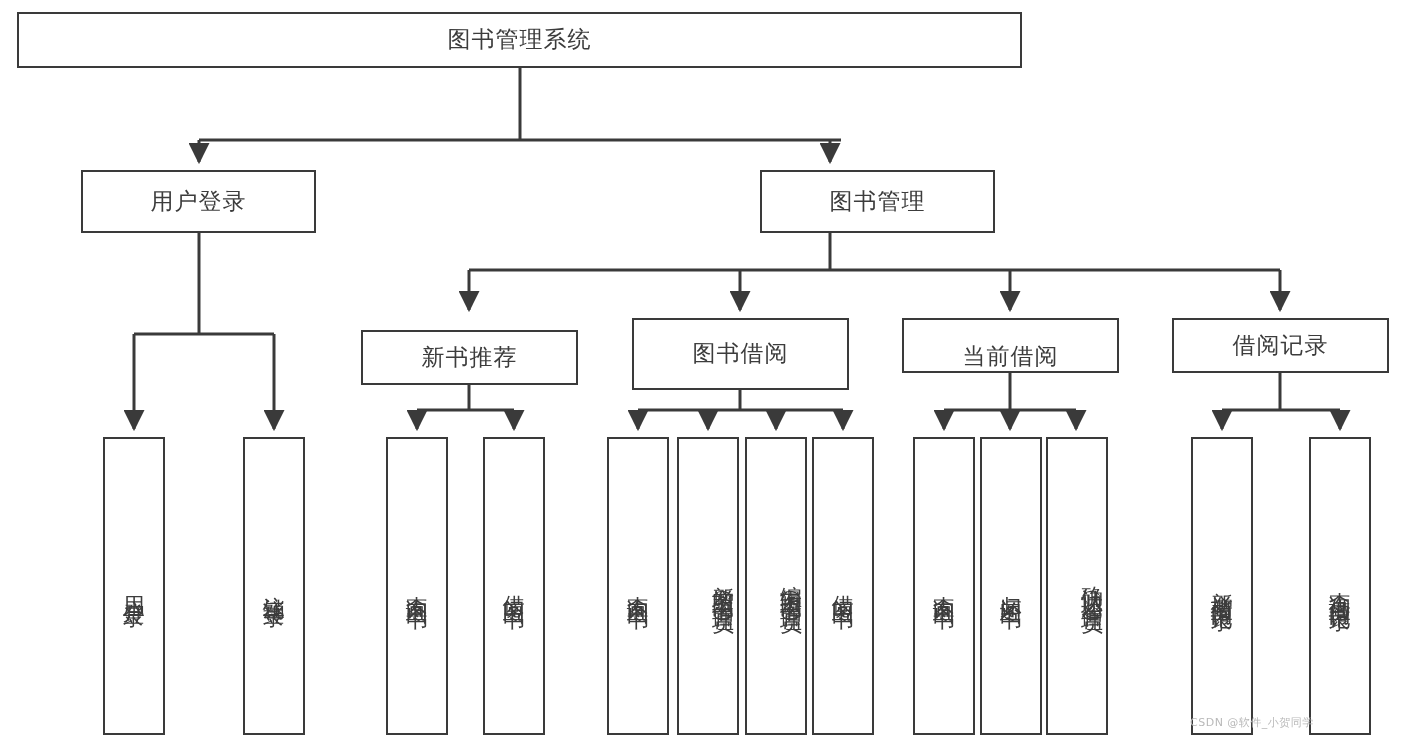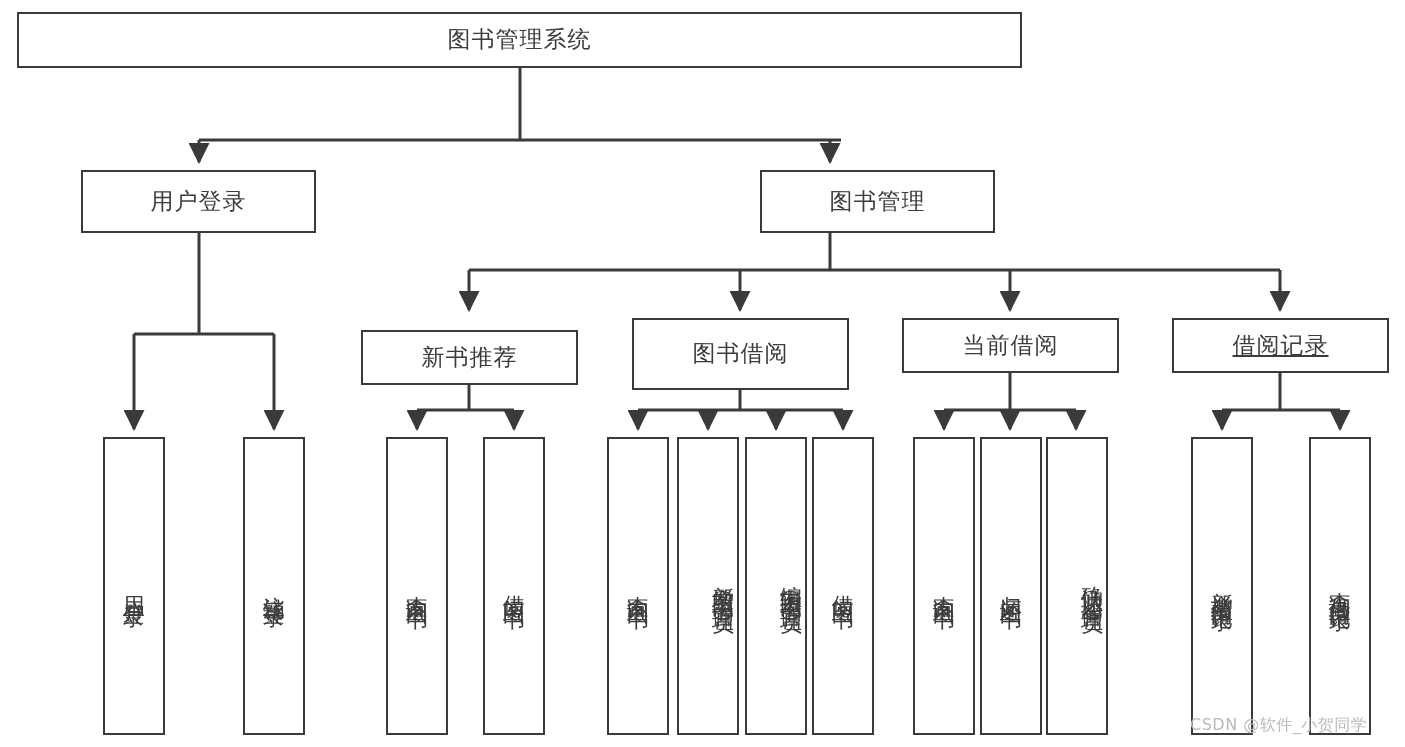--- a/index.html
+++ b/index.html
@@ -53,21 +53,21 @@
   }
   .node.vert.centered {
     align-items: center;
   }
   .node-label {
     display: block;
     white-space: pre-line;
   }
   .watermark {
     position: absolute;
-    font-size: 16px;
+    font-size: 11px;
     color: #b9b9b9;
     letter-spacing: 0.5px;
     white-space: nowrap;
   }
 </style>
 </head>
 <body>
 
 <div id="canvas">
 
@@ -131,24 +131,24 @@
   <div class="node horiz" style="left:712px; top:170px; width:235px; height:63px;margin-left:48px;">
     <span class="node-label">图书管理</span>
   </div>
 
   <div class="node horiz" style="left:361px; top:330px; width:217px; height:55px;">
     <span class="node-label">新书推荐</span>
   </div>
   <div class="node horiz" style="left:632px; top:318px; width:217px; height:72px;">
     <span class="node-label">图书借阅</span>
   </div>
-  <div class="node horiz" style="left:902px; top:318px; width:217px; height:55px;">
+  <div class="node horiz" style="left:902px; top:318px; width:217px; height:55px;align-items:flex-end;">
     <span class="node-label">当前借阅</span>
   </div>
-  <div class="node horiz" style="left:1172px; top:318px; width:217px; height:55px;text-decoration:underline;">
+  <div class="node horiz" style="left:1172px; top:318px; width:217px; height:55px;">
     <span class="node-label">借阅记录</span>
   </div>
 
   <div class="node vert centered" style="left:103px; top:437px; width:62px; height:298px;">
     <span class="node-label">用户登录</span>
   </div>
   <div class="node vert centered" style="left:243px; top:437px; width:62px; height:298px;">
     <span class="node-label">注销登录</span>
   </div>
 

